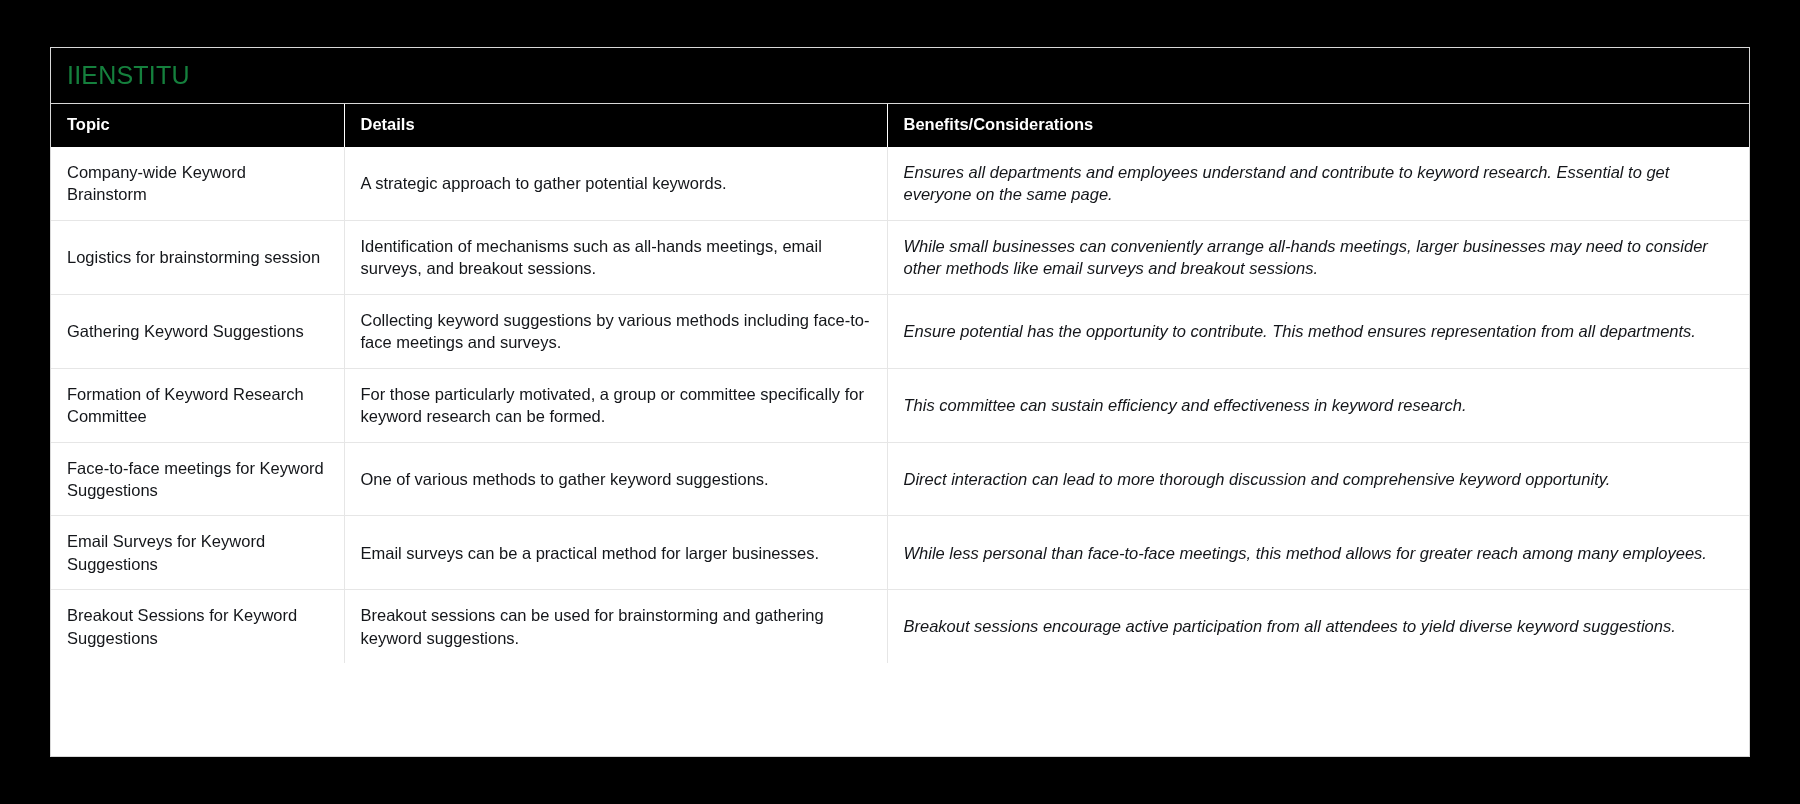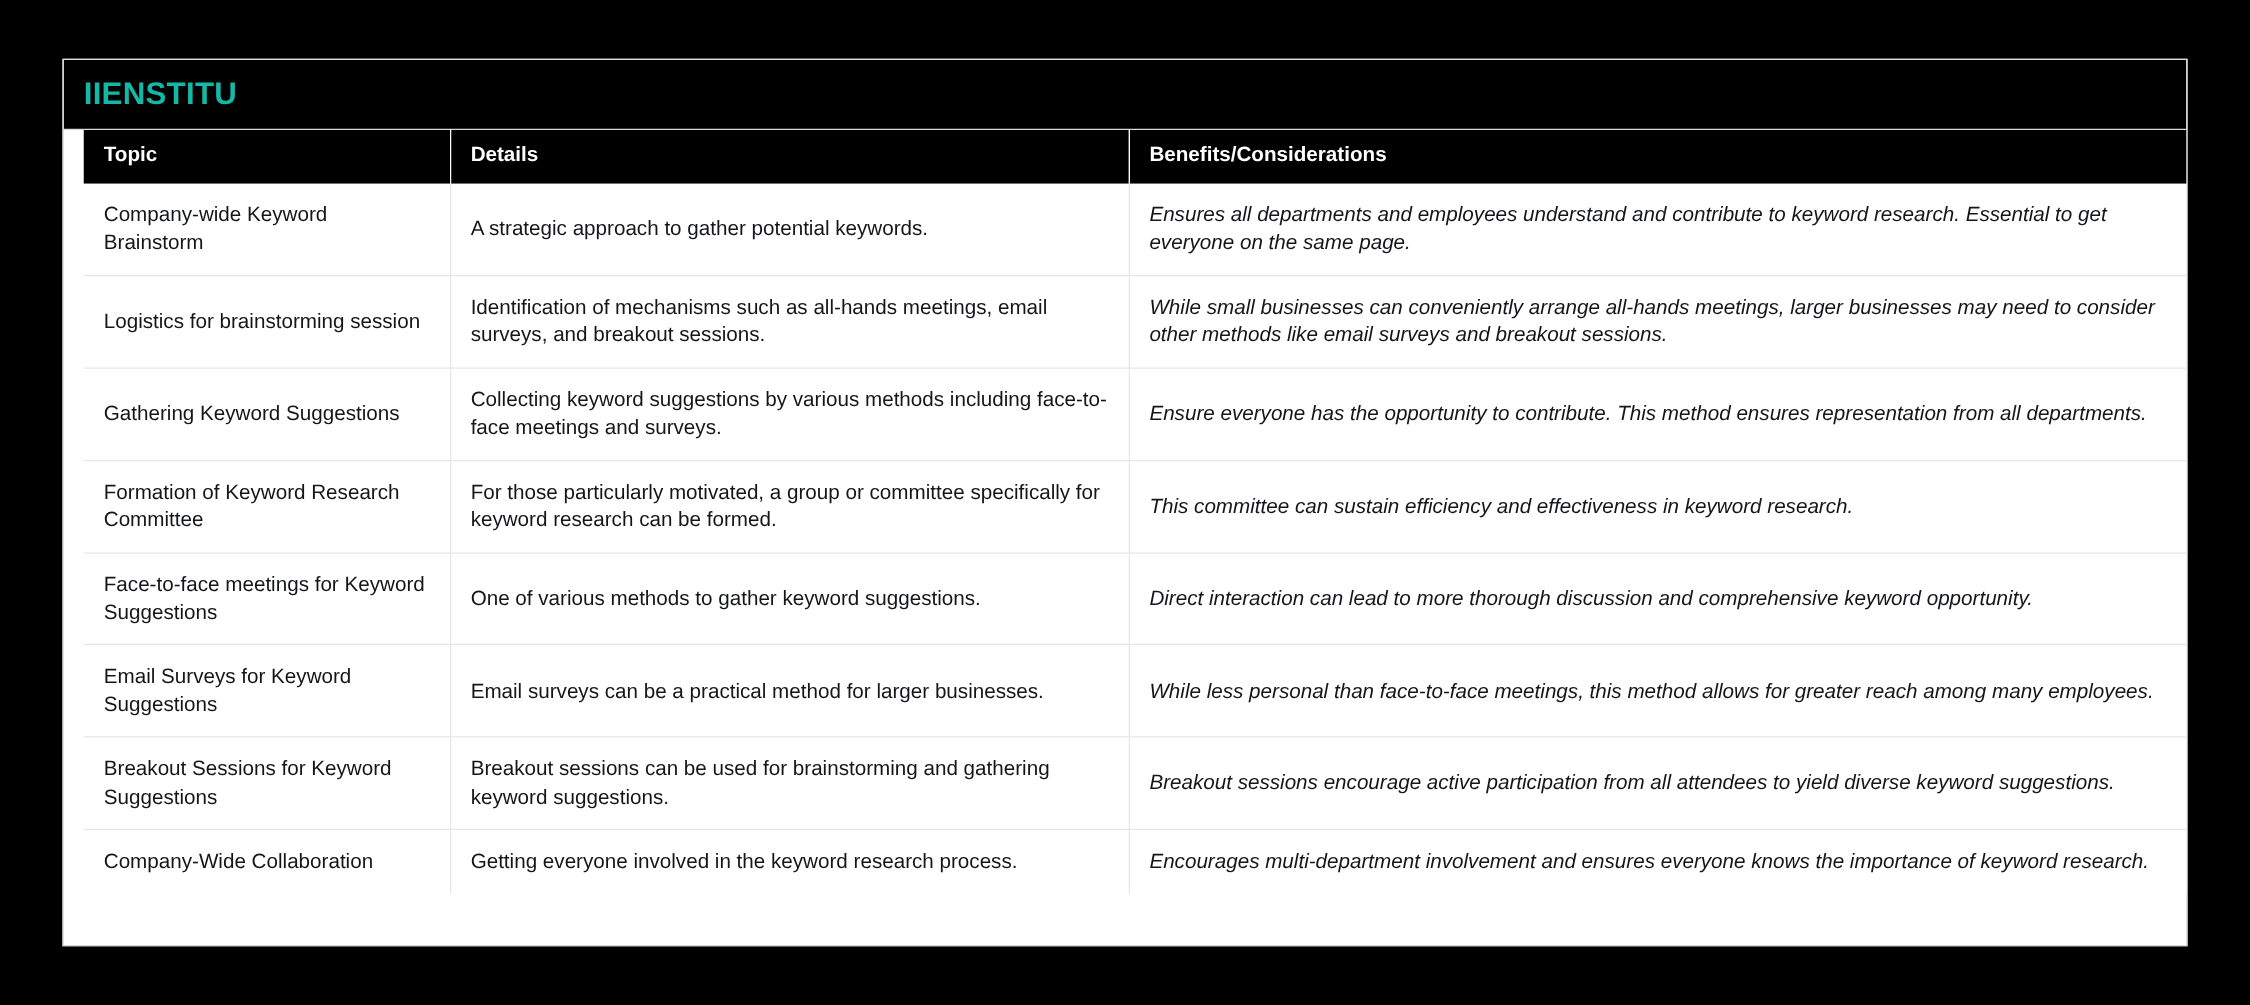--- a/index.html
+++ b/index.html
@@ -36,33 +36,32 @@
     background: #000000;
     height: 56px;
     display: flex;
     align-items: center;
     padding-left: 16px;
     box-sizing: border-box;
     border-bottom: 1px solid #d8d8d8;
   }
 
   .brand-title {
-    color: #14b8a6;
+    color: #15803d;
     font-size: 25px;
-    font-weight: bold;
+    font-weight: normal;
     letter-spacing: 0.2px;
     font-family: "Liberation Sans", sans-serif;
   }
 
   table.data-table {
     width: 100%;
     border-collapse: collapse;
     table-layout: fixed;
     background: #ffffff;
-    margin-left: 16px;
   }
 
   table.data-table col.col-topic { width: 293px; }
   table.data-table col.col-details { width: 543px; }
   table.data-table col.col-benefits { width: 862px; }
 
   thead tr {
     background: #000000;
   }
 
@@ -126,21 +125,21 @@
           <td class="cell-benefits">Ensures all departments and employees understand and contribute to keyword research. Essential to get everyone on the same page.</td>
         </tr>
         <tr>
           <td class="cell-topic">Logistics for brainstorming session</td>
           <td class="cell-details">Identification of mechanisms such as all-hands meetings, email surveys, and breakout sessions.</td>
           <td class="cell-benefits">While small businesses can conveniently arrange all-hands meetings, larger businesses may need to consider other methods like email surveys and breakout sessions.</td>
         </tr>
         <tr>
           <td class="cell-topic">Gathering Keyword Suggestions</td>
           <td class="cell-details">Collecting keyword suggestions by various methods including face-to-face meetings and surveys.</td>
-          <td class="cell-benefits">Ensure everyone has the opportunity to contribute. This method ensures representation from all departments.</td>
+          <td class="cell-benefits">Ensure potential has the opportunity to contribute. This method ensures representation from all departments.</td>
         </tr>
         <tr>
           <td class="cell-topic">Formation of Keyword Research Committee</td>
           <td class="cell-details">For those particularly motivated, a group or committee specifically for keyword research can be formed.</td>
           <td class="cell-benefits">This committee can sustain efficiency and effectiveness in keyword research.</td>
         </tr>
         <tr>
           <td class="cell-topic">Face-to-face meetings for Keyword Suggestions</td>
           <td class="cell-details">One of various methods to gather keyword suggestions.</td>
           <td class="cell-benefits">Direct interaction can lead to more thorough discussion and comprehensive keyword opportunity.</td>
@@ -148,23 +147,18 @@
         <tr>
           <td class="cell-topic">Email Surveys for Keyword Suggestions</td>
           <td class="cell-details">Email surveys can be a practical method for larger businesses.</td>
           <td class="cell-benefits">While less personal than face-to-face meetings, this method allows for greater reach among many employees.</td>
         </tr>
         <tr>
           <td class="cell-topic">Breakout Sessions for Keyword Suggestions</td>
           <td class="cell-details">Breakout sessions can be used for brainstorming and gathering keyword suggestions.</td>
           <td class="cell-benefits">Breakout sessions encourage active participation from all attendees to yield diverse keyword suggestions.</td>
         </tr>
-        <tr>
-          <td class="cell-topic">Company-Wide Collaboration</td>
-          <td class="cell-details">Getting everyone involved in the keyword research process.</td>
-          <td class="cell-benefits">Encourages multi-department involvement and ensures everyone knows the importance of keyword research.</td>
-        </tr>
 
       </tbody>
     </table>
 
   </div>
 </div>
 
 </body></html>

